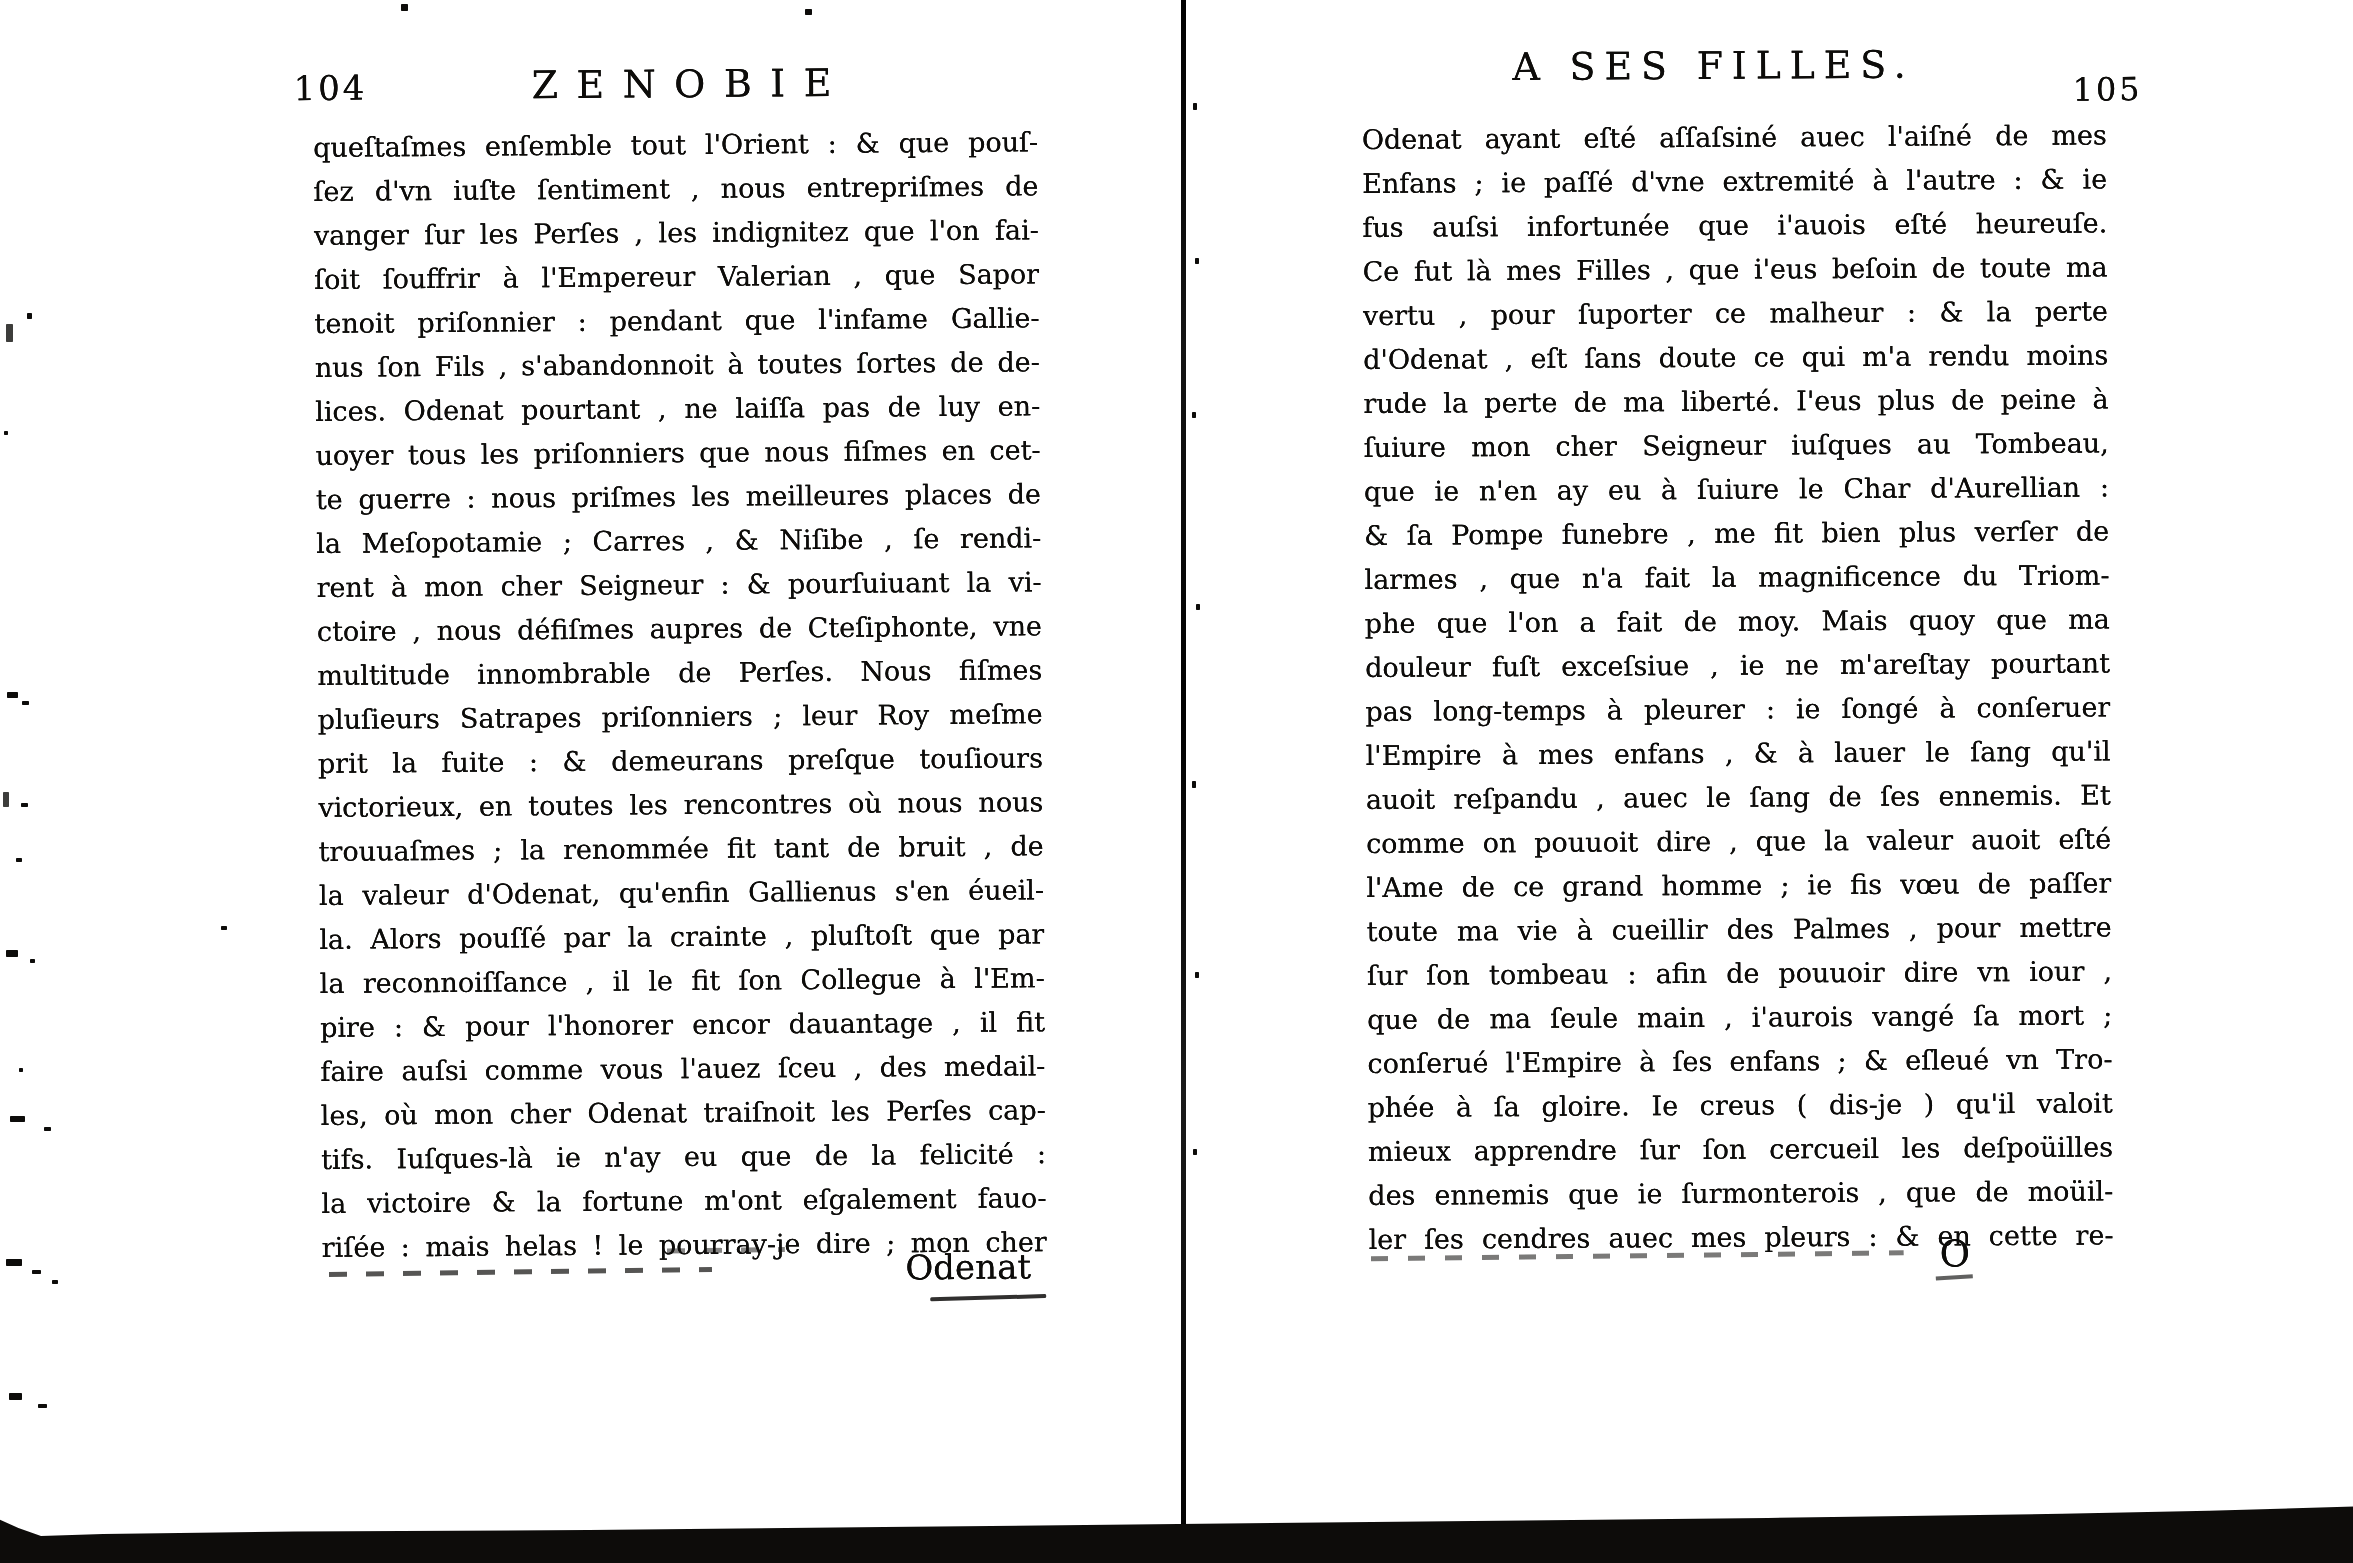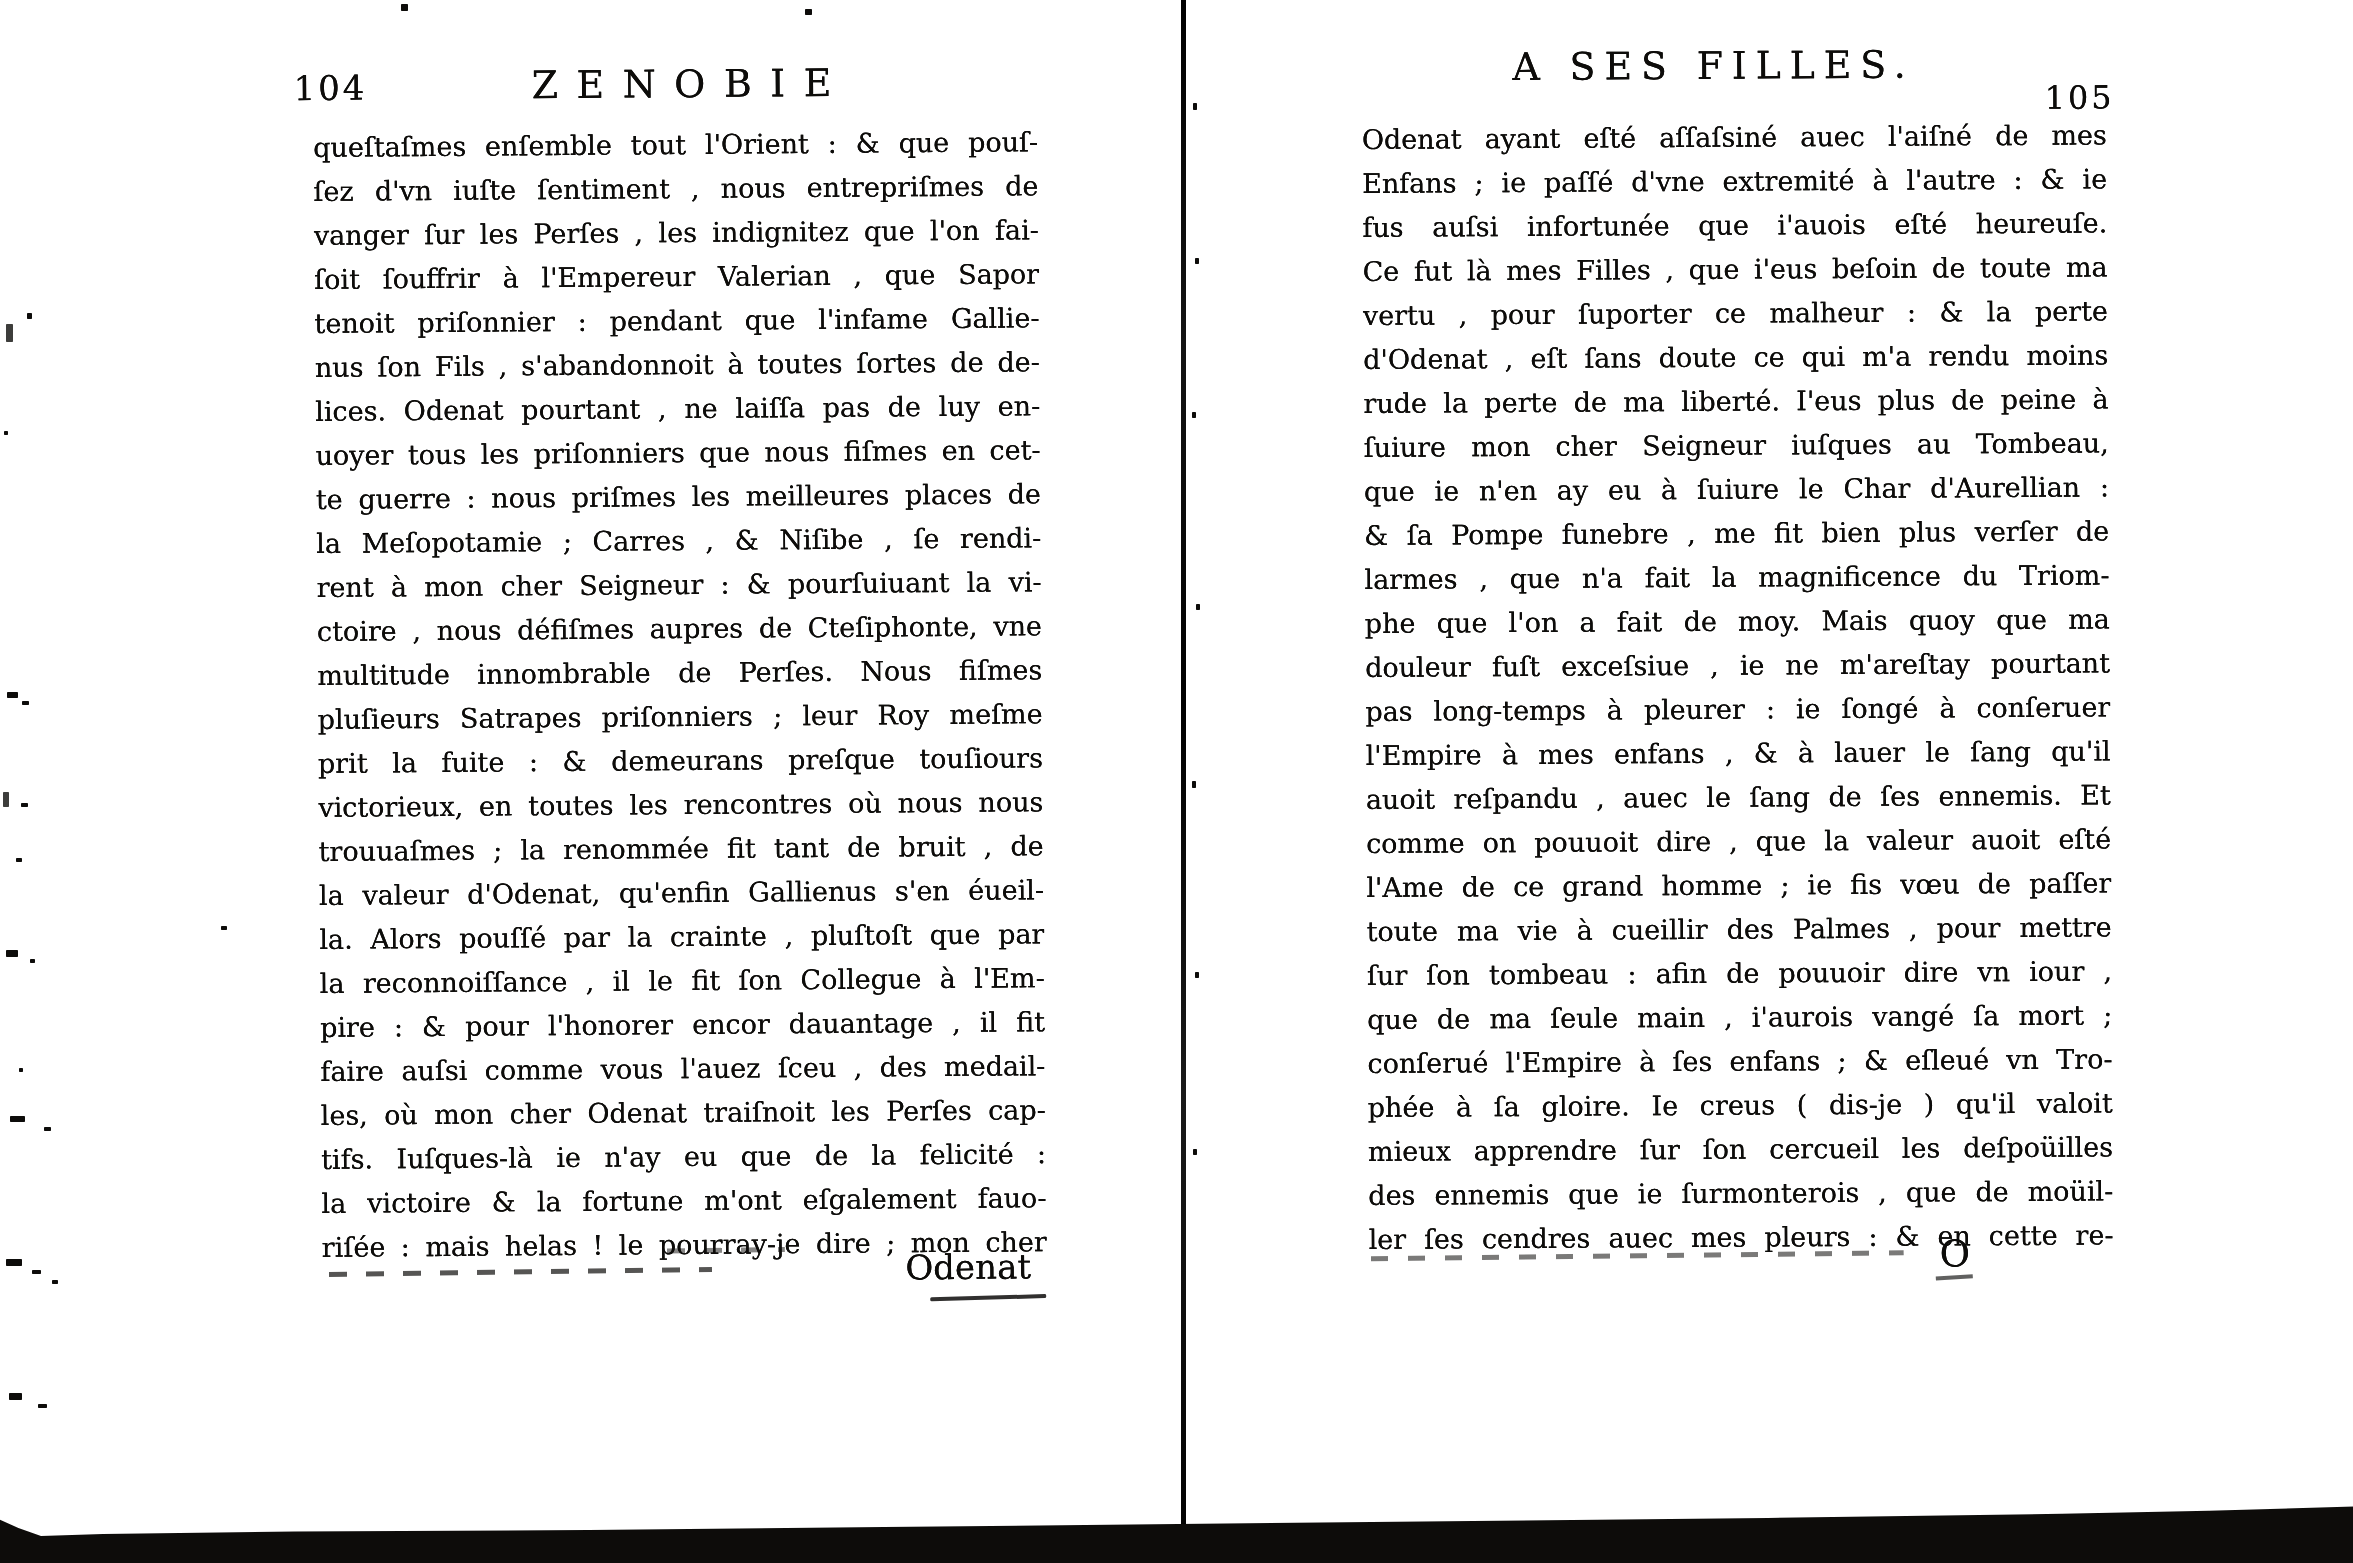--- a/index.html
+++ b/index.html
@@ -12,21 +12,21 @@
   }
   .page { position:absolute; top:0; height:1564px; }
   .page-left  { left:312px; width:725px;  transform:rotate(-0.45deg); transform-origin:0 0; }
   .page-right { left:1361px; width:745px; transform:rotate(-0.35deg); transform-origin:0 0; }
 
   .pagenum {
     position:absolute; font-size:34px; letter-spacing:2.9px;
     text-shadow:0 0 0.4px currentColor;
   }
   .pagenum-left  { left:-19px; top:68px; }
-  .pagenum-right { left:683px; top:75px; font-size:32px;margin-top:8px; }
+  .pagenum-right { left:711px; top:75px; font-size:32px; }
 
   .running-title {
     position:absolute; font-size:38px; white-space:nowrap;
     text-shadow:0 0 0.6px currentColor;
   }
   .title-left  { left:219px; top:65px; letter-spacing:18.4px; }
   .title-right { left:151px; top:46px; letter-spacing:8.8px; }
 
   .textblock { position:absolute; left:0; width:100%; }
   .textblock-left  { top:126px; }

